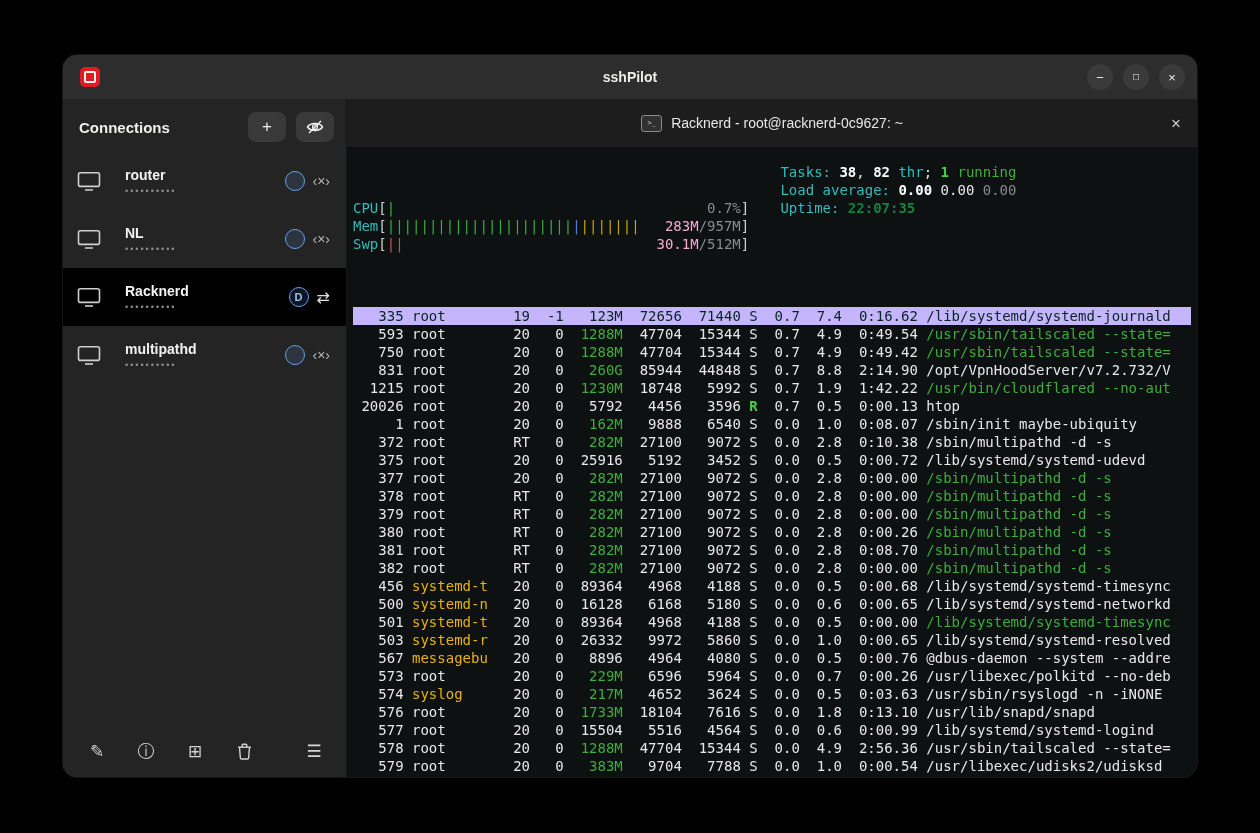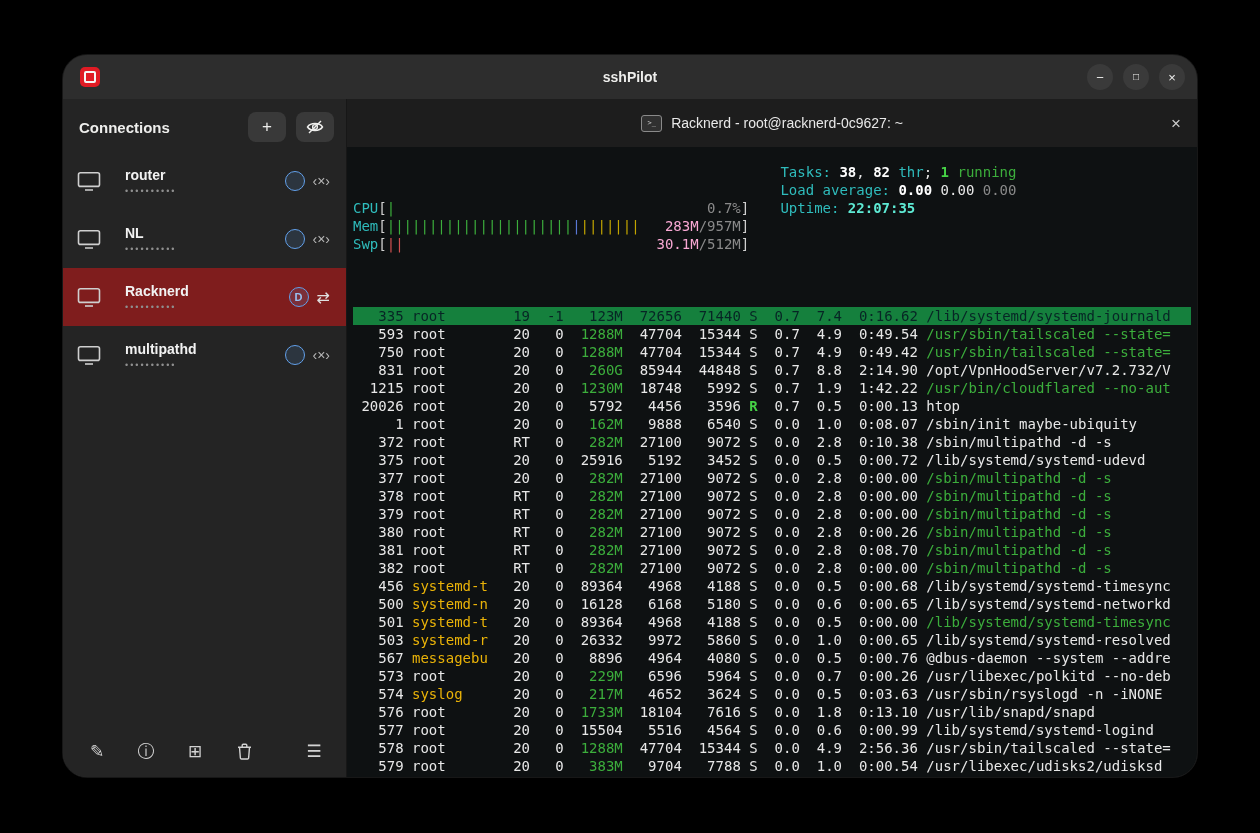--- a/index.html
+++ b/index.html
@@ -1,71 +1,71 @@
 <!DOCTYPE html>
 <html><head>
 <meta charset="utf-8">
 <style>
   html,body{margin:0;padding:0}
   body{width:1260px;height:833px;background:#000;font-family:"Liberation Sans",sans-serif;overflow:hidden;position:relative}
-  .window{position:absolute;left:63px;top:55px;width:1134px;height:722px;background:#242424;border-radius:24px;overflow:hidden;outline:1px solid rgba(255,255,255,.09);box-shadow:0 24px 70px rgba(0,0,0,.85)}
+  .window{position:absolute;left:63px;top:55px;width:1134px;height:722px;background:#242424;border-radius:14px;overflow:hidden;outline:1px solid rgba(255,255,255,.09);box-shadow:0 24px 70px rgba(0,0,0,.85)}
   
   .titlebar{height:44px;background:#2d2d2d;position:relative;display:flex;align-items:center}
   .app-icon{position:absolute;left:17px;top:12px;width:20px;height:20px;background:#e01b24;border-radius:5px;display:flex;align-items:center;justify-content:center}
   .app-icon .ring{width:8px;height:8px;border:2px solid #f6f5f4;border-radius:2px}
   .win-title{flex:1;text-align:center;color:#eeeeec;font-size:14px;font-weight:bold}
   .winbtns{position:absolute;right:12px;top:9px;display:flex;gap:10px}
   .winbtn{width:26px;height:26px;border-radius:50%;background:#3a3a3a;color:#eeeeec;display:flex;align-items:center;justify-content:center;font-size:13px;line-height:1;cursor:default}
   .winbtn.max{font-size:10px}
   
   .content{display:flex;height:678px}
   .sidebar{width:283px;background:#242424;display:flex;flex-direction:column;flex-shrink:0}
   .sb-head{display:flex;align-items:center;padding:13px 12px 10px 16px;gap:10px}
   .sb-title{flex:1;color:#eeeeec;font-size:15px;font-weight:bold}
   .sb-btn{width:38px;height:30px;border-radius:8px;background:#393939;color:#eeeeec;display:flex;align-items:center;justify-content:center;font-size:17px}
   .conn-list{flex:1}
   .conn-row{display:flex;align-items:center;gap:24px;height:58px;padding:0 16px 0 14px;box-sizing:border-box}
-  .conn-row.selected{background:#7f1d1d}
+  .conn-row.selected{background:#000000}
   .conn-text{display:flex;flex-direction:column;justify-content:center}
   .conn-name{color:#f2f2f2;font-size:14px;font-weight:bold}
   .conn-dots{color:#8f8f8f;font-size:9px;letter-spacing:2px;margin-top:4px;line-height:8px}
   .conn-status{margin-left:auto;display:flex;align-items:center;gap:8px;color:#a8a8a8;font-size:13px}
   .status-glyph{font-size:14px;color:#b8b8b8}
   .badge-d{width:18px;height:18px;border-radius:50%;border:1px solid #62a0ea;background:rgba(98,160,234,.14);color:#99c1f1;font-size:11px;font-weight:bold;display:flex;align-items:center;justify-content:center}
   .sb-foot{display:flex;align-items:center;gap:29px;padding:12px 22px 16px 24px;color:#d2d2d2;font-size:17px}
   .sb-foot .ic{display:flex;align-items:center;justify-content:center;width:20px;height:20px}
   .sb-foot .menu{margin-left:auto}
   
   .main{flex:1;display:flex;flex-direction:column;background:#1b1b1b;border-left:1px solid #171717;min-width:0}
   .tabbar{height:48px;background:#1d1d1d;display:flex;align-items:center;position:relative}
   .tab-center{flex:1;display:flex;align-items:center;justify-content:center;gap:9px;color:#e8e8e8;font-size:14px}
   .term-glyph{width:19px;height:15px;background:#303030;border:1px solid #8a8a8a;border-radius:3px;color:#cccccc;font-size:7px;display:flex;align-items:center;justify-content:center;font-family:"DejaVu Sans Mono",monospace}
   .tab-close{position:absolute;right:16px;color:#cccccc;font-size:17px;line-height:1}
   .terminal{flex:1;background:#0e1112;font-family:"DejaVu Sans Mono",monospace;font-size:14px;line-height:18px;color:#e8e8e8;white-space:pre;padding:16px 6px 14px 6px;box-sizing:border-box;position:relative;display:flex;flex-direction:column;overflow:hidden;align-items:stretch}
   .term-top{position:relative}
   .stats{position:absolute;top:0;left:calc(6px + 50ch)}
   
   .c-cyan{color:#2fbcbc}
-  .c-bcyan{color:#5eead4;font-weight:bold}
+  .c-bcyan{color:#15803d;font-weight:bold}
   .c-green{color:#3cae3c}
   .c-bgreen{color:#46d246;font-weight:bold}
   .c-gray{color:#8a8a8a}
   .c-lgray{color:#f9a8d4}
   .c-white{color:#e8e8e8}
   .c-bwhite{color:#ffffff;font-weight:bold}
   .c-red{color:#d05050}
   .c-blue{color:#5a78d6}
   .c-yellow{color:#c2a500}
   .c-dim{color:#eab308}
   .c-brk{color:#d0d0d0}
   .hdr{background:#00b400;color:#0b0b0b}
   .hdr span{color:#0b0b0b}
   .hdr .hdr-sort{font-weight:bold}
   .row{height:18px}
-  .row.sel{background:#15803d}
+  .row.sel{background:#c4b5fd}
   .row.sel span{color:#072525 !important;font-weight:normal !important}
 </style>
 </head>
 <body>
 
 <div class="window">
 
   <div class="titlebar">
     <div class="app-icon">
         <div class="ring"></div>

